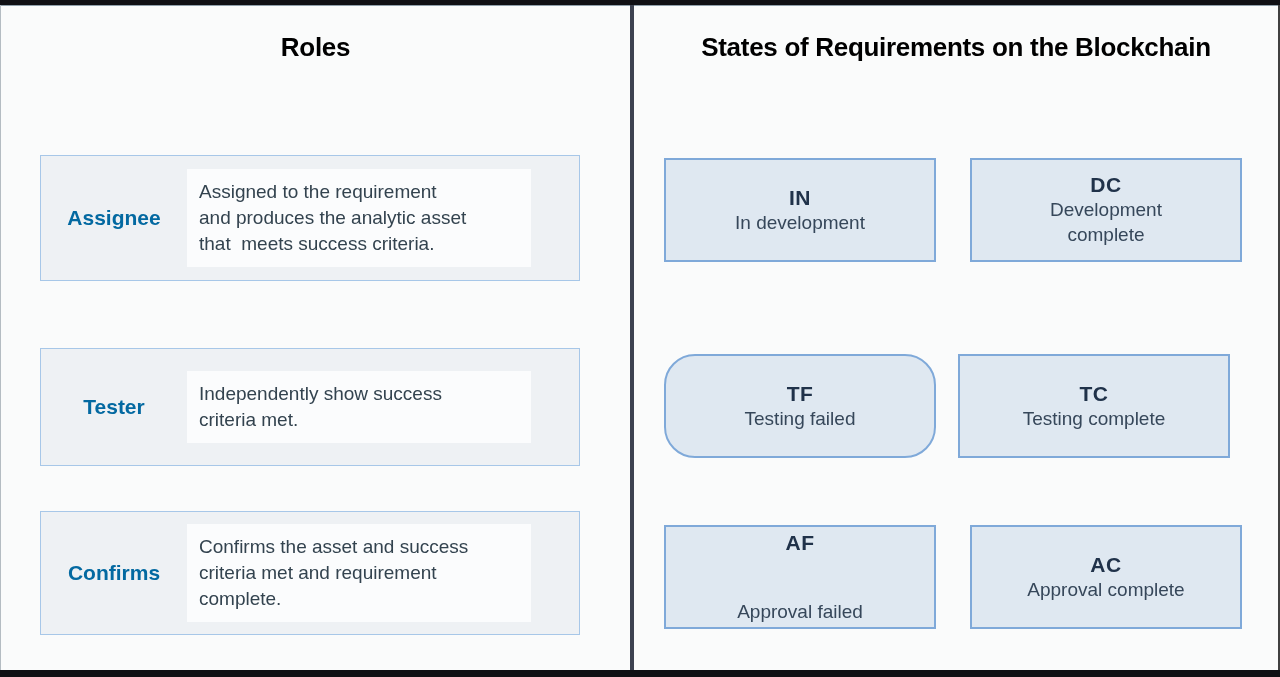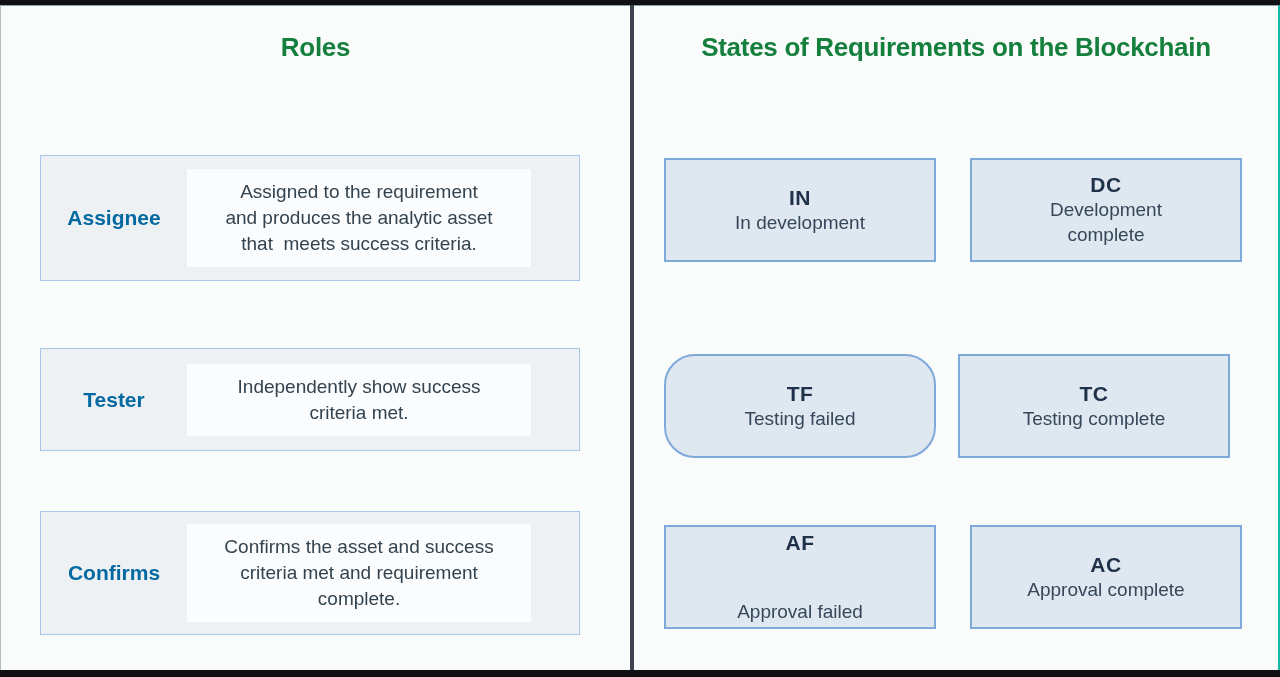--- a/index.html
+++ b/index.html
@@ -29,64 +29,63 @@
     width: 630px;
     border-left: 1px solid #b4bcc2;
   }
   .divider {
     width: 4px;
     height: 665px;
     background: #3d4250;
   }
   .panel-right {
     flex: 1;
-    border-right: 2px solid #14b8a6;
+    border-right: 2px solid #404040;
   }
   .panel-title {
     position: absolute;
     top: 27px;
     left: 0;
     right: 0;
     text-align: center;
     font-size: 26px;
     font-weight: bold;
     letter-spacing: -0.3px;
-    color: #15803d;
+    color: #000000;
   }
   
   .role-box {
     position: absolute;
     left: 39px;
     width: 540px;
     background: #eef1f4;
     border: 1px solid #a7c7e8;
     box-sizing: border-box;
     display: flex;
     align-items: center;
   }
   .pos-assignee { top: 150px; height: 126px; }
-  .pos-tester   { top: 343px; height: 103px; }
+  .pos-tester   { top: 343px; height: 118px; }
   .pos-verifier { top: 506px; height: 124px; }
   .role-name {
     width: 146px;
     text-align: center;
     font-size: 21px;
     font-weight: bold;
     color: #0369a1;
   }
   .role-desc {
     flex: 1;
     margin-right: 48px;
     background: #fbfcfd;
     padding: 10px 12px;
     font-size: 19px;
     line-height: 26px;
     color: #33434f;
     white-space: pre-wrap;
-    text-align: center;
   }
   
   .state-box {
     position: absolute;
     width: 272px;
     height: 104px;
     background: #dfe8f1;
     border: 2px solid #7fa9d9;
     box-sizing: border-box;
     display: flex;

